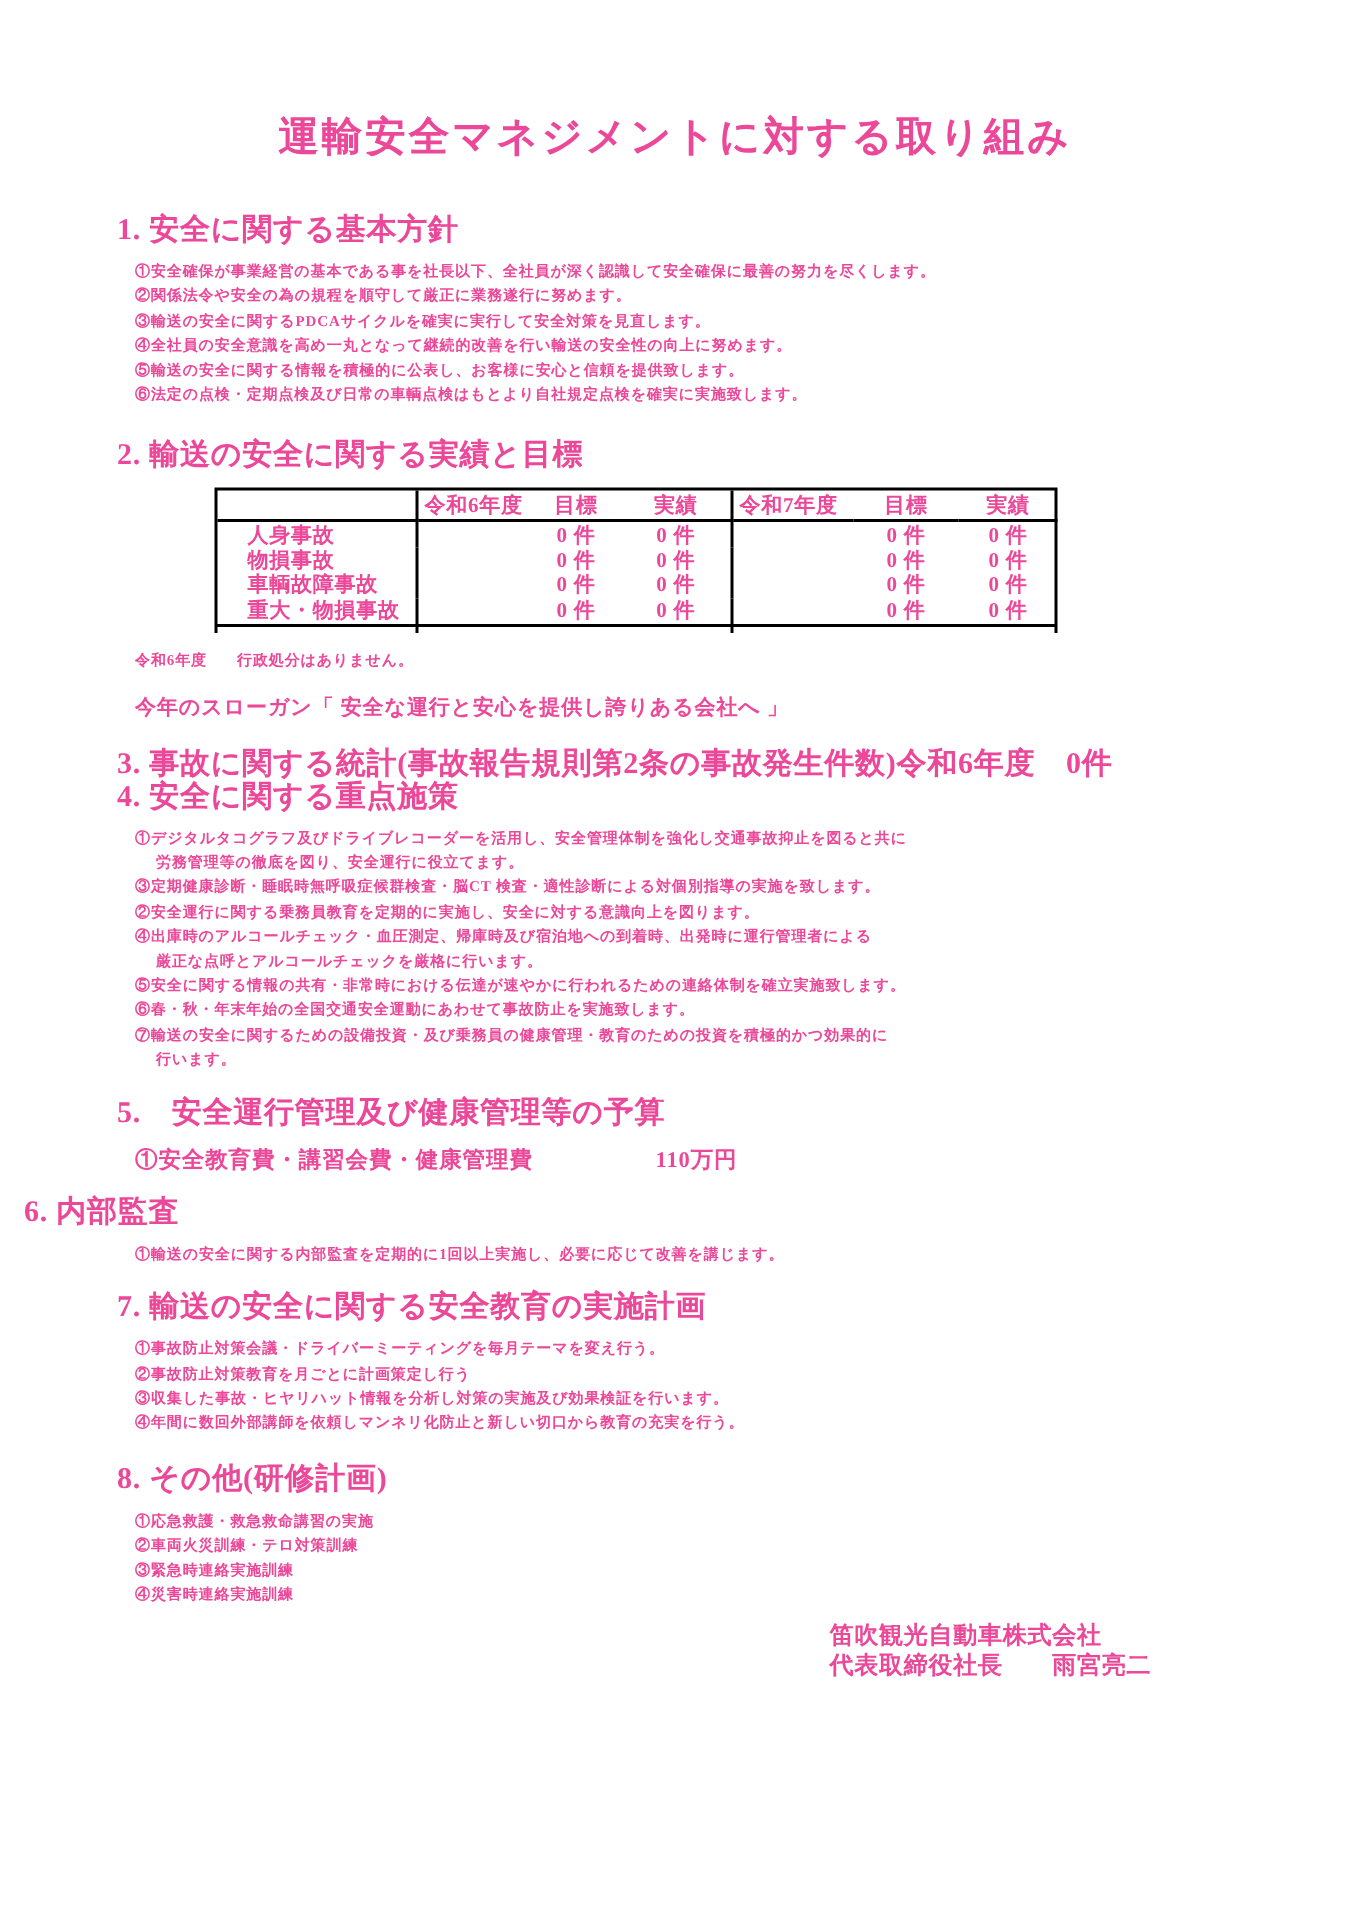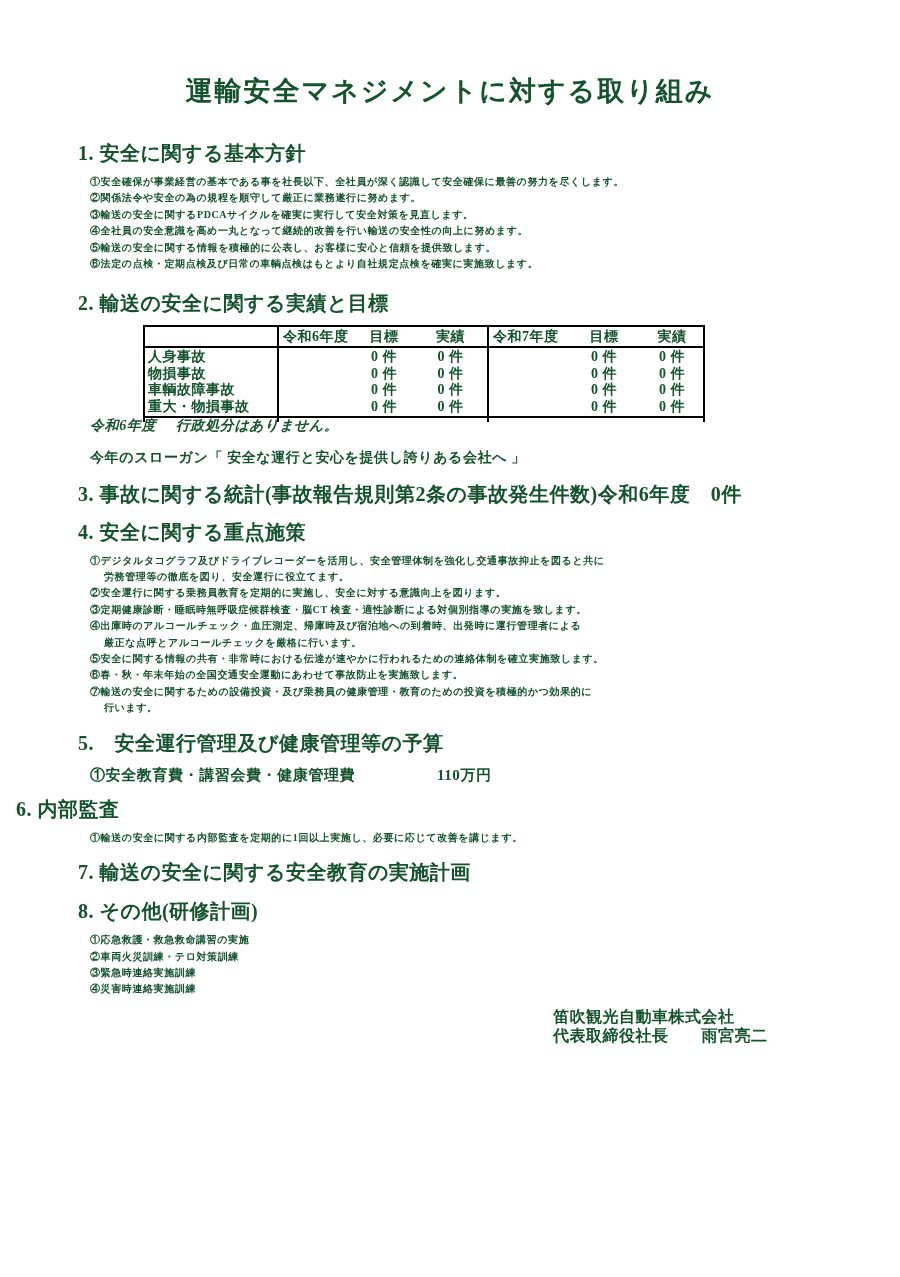--- a/index.html
+++ b/index.html
@@ -1,20 +1,20 @@
 <!DOCTYPE html>
 <html><head>
 <meta charset="utf-8">
 <style>
   html,body{margin:0;padding:0;background:#ffffff;}
   .page{
     position:relative;
     width:900px;height:1277px;
     background:#ffffff;
-    color:#14532d;
+    color:#ec4899;
     font-family:"Liberation Serif","DejaVu Serif",serif;
     font-weight:bold;
     overflow:hidden;
     box-sizing:border-box;
   }
   .doc-title{
     padding-top:76px;
     text-align:center;
     font-size:27px;
     letter-spacing:2px;
@@ -22,21 +22,21 @@
   }
   .sec-heading{
     margin-left:78px;
     font-size:20px;
     letter-spacing:0.5px;
     line-height:22px;
   }
   .m-s1{margin-top:36px;}
   .m-s2{margin-top:20px;}
   .m-s3{margin-top:17px;}
-  .m-s4{margin-top:16px;}
+  .m-s4{}
   .m-s5{margin-top:15px;}
   .m-s6{margin-top:15px;margin-left:16px;}
   .m-s7{margin-top:15px;}
   .m-s8{margin-top:17px;}
   .body-list{
     margin-left:90px;
     margin-top:10px;
     font-size:10px;
     letter-spacing:0.6px;
     line-height:16.4px;
@@ -54,31 +54,31 @@
     letter-spacing:0.5px;
   }
   .tbl .c{
     display:flex;align-items:center;
     height:16.8px;
     box-sizing:border-box;
     white-space:nowrap;
   }
   .tbl .hd{height:21px;border-bottom:2px solid #000;}
   .tbl .vr{border-right:2px solid #000;}
-  .tbl .lab{padding-left:3px;justify-content:flex-start;text-align:right;}
+  .tbl .lab{padding-left:20px;justify-content:flex-start;text-align:right;}
   .tbl .yr{padding-left:4px;justify-content:flex-start;}
   .tbl .ctr{justify-content:center;padding-left:0;}
   .stub{position:absolute;top:100%;width:2px;height:4px;background:#000;}
   .stub.s0{left:0;}
   .stub.s1{left:134px;}
   .stub.s2{left:344px;}
   .stub.s3{left:560px;}
   .note-line{
-    margin-left:90px;
-    font-size:14px;letter-spacing:0.6px;line-height:16px;white-space:nowrap;font-style:italic;
+    margin-left:90px;margin-top:15px;
+    font-size:10px;letter-spacing:0.6px;line-height:16px;white-space:nowrap;
   }
   .note-line .gap{display:inline-block;width:20px;}
   .slogan-line{
     margin-left:90px;margin-top:16px;
     font-size:14px;letter-spacing:0.6px;line-height:16px;white-space:nowrap;
   }
   .budget-line{
     margin-left:90px;margin-top:13px;
     font-size:15px;letter-spacing:0.6px;line-height:16px;white-space:nowrap;
   }
@@ -162,41 +162,47 @@
   </div>
 
   <div class="slogan-line">今年のスローガン「 安全な運行と安心を提供し誇りある会社へ 」</div>
 
   <div class="sec-heading m-s3">3. 事故に関する統計(事故報告規則第2条の事故発生件数)令和6年度　0件</div>
 
   <div class="sec-heading m-s4">4. 安全に関する重点施策</div>
   <div class="body-list">
     <div class="line">①デジタルタコグラフ及びドライブレコーダーを活用し、安全管理体制を強化し交通事故抑止を図ると共に</div>
     <div class="line cont">労務管理等の徹底を図り、安全運行に役立てます。</div>
+    <div class="line">③定期健康診断・睡眠時無呼吸症候群検査・脳CT 検査・適性診断による対個別指導の実施を致します。</div>
     <div class="line">②安全運行に関する乗務員教育を定期的に実施し、安全に対する意識向上を図ります。</div>
-    <div class="line">③定期健康診断・睡眠時無呼吸症候群検査・脳CT 検査・適性診断による対個別指導の実施を致します。</div>
     <div class="line">④出庫時のアルコールチェック・血圧測定、帰庫時及び宿泊地への到着時、出発時に運行管理者による</div>
     <div class="line cont">厳正な点呼とアルコールチェックを厳格に行います。</div>
     <div class="line">⑤安全に関する情報の共有・非常時における伝達が速やかに行われるための連絡体制を確立実施致します。</div>
     <div class="line">⑥春・秋・年末年始の全国交通安全運動にあわせて事故防止を実施致します。</div>
     <div class="line">⑦輸送の安全に関するための設備投資・及び乗務員の健康管理・教育のための投資を積極的かつ効果的に</div>
     <div class="line cont">行います。</div>
   </div>
 
   <div class="sec-heading m-s5">5.　安全運行管理及び健康管理等の予算</div>
   <div class="budget-line">
     <span class="b-label">①安全教育費・講習会費・健康管理費</span><span>110万円</span>
   </div>
 
   <div class="sec-heading m-s6">6. 内部監査</div>
   <div class="body-list">
     <div class="line">①輸送の安全に関する内部監査を定期的に1回以上実施し、必要に応じて改善を講じます。</div>
   </div>
 
   <div class="sec-heading m-s7">7. 輸送の安全に関する安全教育の実施計画</div>
+  <div class="body-list">
+    <div class="line">①事故防止対策会議・ドライバーミーティングを毎月テーマを変え行う。</div>
+    <div class="line">②事故防止対策教育を月ごとに計画策定し行う</div>
+    <div class="line">③収集した事故・ヒヤリハット情報を分析し対策の実施及び効果検証を行います。</div>
+    <div class="line">④年間に数回外部講師を依頼しマンネリ化防止と新しい切口から教育の充実を行う。</div>
+  </div>
 
   <div class="sec-heading m-s8">8. その他(研修計画)</div>
   <div class="body-list">
     <div class="line">①応急救護・救急救命講習の実施</div>
     <div class="line">②車両火災訓練・テロ対策訓練</div>
     <div class="line">③緊急時連絡実施訓練</div>
     <div class="line">④災害時連絡実施訓練</div>
   </div>
 
   <div class="footer">

